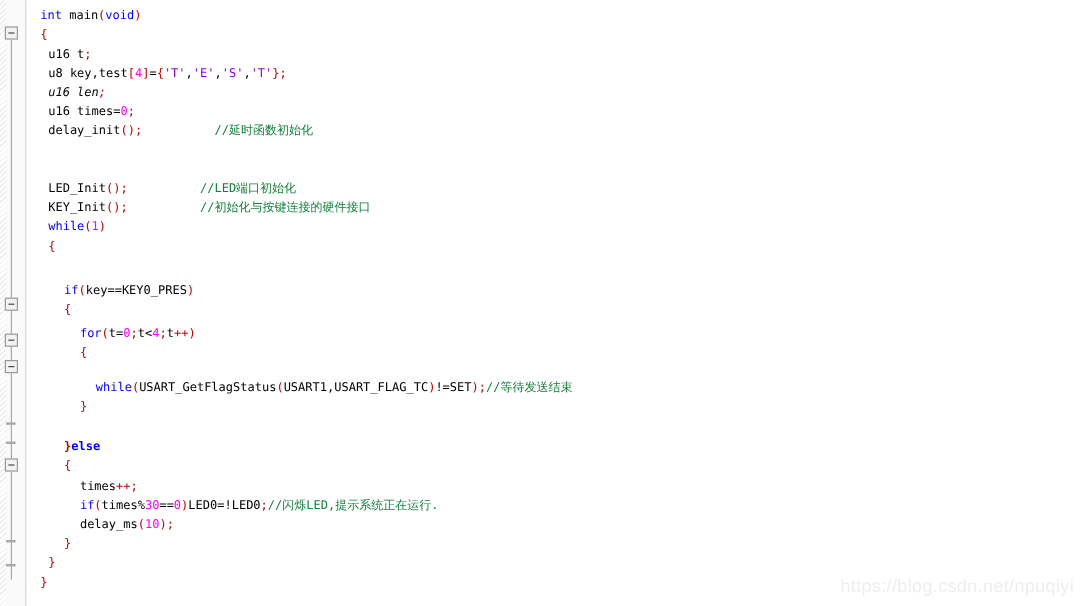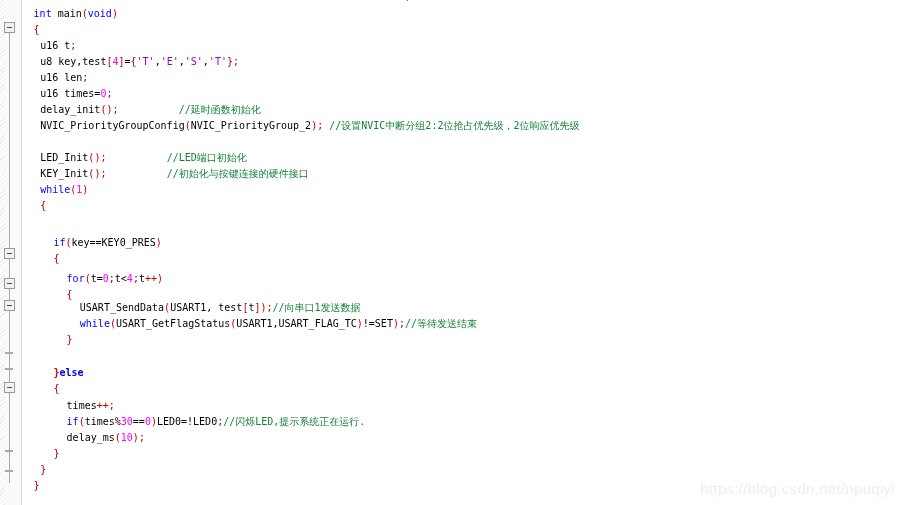--- a/index.html
+++ b/index.html
@@ -149,33 +149,31 @@
 
 <div id="editor-window">
 
   <div id="current-line-highlight" style="top: 348px;"></div>
 
   <div id="code-area">
       <div class="line" style="top: 6px; left: 12.6px;"><span class="tok-kw">int</span><span class="tok-plain"> main</span><span class="tok-punct">(</span><span class="tok-kw">void</span><span class="tok-punct">)</span></div>
       <div class="line" style="top: 22px; left: 12.6px;"><span class="tok-punct">{</span></div>
       <div class="line" style="top: 38px; left: 19.2px;"><span class="tok-plain">u16 t</span><span class="tok-punct">;</span></div>
       <div class="line" style="top: 54px; left: 19.2px;"><span class="tok-plain">u8 key,test</span><span class="tok-punct">[</span><span class="tok-num">4</span><span class="tok-punct">]</span><span class="tok-plain">=</span><span class="tok-punct">{</span><span class="tok-str">'T'</span><span class="tok-plain">,</span><span class="tok-str">'E'</span><span class="tok-plain">,</span><span class="tok-str">'S'</span><span class="tok-plain">,</span><span class="tok-str">'T'</span><span class="tok-punct">}</span><span class="tok-punct">;</span></div>
-      <div class="line" style="top: 70px; left: 19.2px;"><span class="tok-plain">u16 len</span><span class="tok-punct">;</span></div>
+      <div class="line" style="top: 70px; left: 19.2px; font-style: italic;"><span class="tok-plain">u16 len</span><span class="tok-punct">;</span></div>
       <div class="line" style="top: 86px; left: 19.2px;"><span class="tok-plain">u16 times=</span><span class="tok-num">0</span><span class="tok-punct">;</span></div>
       <div class="line" style="top: 102px; left: 19.2px;"><span class="tok-plain">delay_init</span><span class="tok-punct">()</span><span class="tok-punct">;</span><span class="tok-plain">          </span><span class="tok-comment">//延时函数初始化</span></div>
-      <div class="line" style="top: 118px; left: 19.2px;"><span class="tok-plain">NVIC_PriorityGroupConfig</span><span class="tok-punct">(</span><span class="tok-plain">NVIC_PriorityGroup_2</span><span class="tok-punct">)</span><span class="tok-punct">;</span><span class="tok-plain"> </span><span class="tok-comment">//设置NVIC中断分组2:2位抢占优先级，2位响应优先级</span></div>
       <div class="line" style="top: 150px; left: 19.2px;"><span class="tok-plain">LED_Init</span><span class="tok-punct">()</span><span class="tok-punct">;</span><span class="tok-plain">          </span><span class="tok-comment">//LED端口初始化</span></div>
       <div class="line" style="top: 166px; left: 19.2px;"><span class="tok-plain">KEY_Init</span><span class="tok-punct">()</span><span class="tok-punct">;</span><span class="tok-plain">          </span><span class="tok-comment">//初始化与按键连接的硬件接口</span></div>
       <div class="line" style="top: 182px; left: 19.2px;"><span class="tok-kw">while</span><span class="tok-punct">(</span><span class="tok-num">1</span><span class="tok-punct">)</span></div>
       <div class="line" style="top: 198px; left: 19.2px;"><span class="tok-punct">{</span></div>
       <div class="line" style="top: 235px; left: 32.4px;"><span class="tok-kw">if</span><span class="tok-punct">(</span><span class="tok-plain">key==KEY0_PRES</span><span class="tok-punct">)</span></div>
       <div class="line" style="top: 251px; left: 32.4px;"><span class="tok-punct">{</span></div>
       <div class="line" style="top: 271px; left: 45.6px;"><span class="tok-kw">for</span><span class="tok-punct">(</span><span class="tok-plain">t=</span><span class="tok-num">0</span><span class="tok-punct">;</span><span class="tok-plain">t&lt;</span><span class="tok-num">4</span><span class="tok-punct">;</span><span class="tok-plain">t</span><span class="tok-punct">++</span><span class="tok-punct">)</span></div>
       <div class="line" style="top: 287px; left: 45.6px;"><span class="tok-punct">{</span></div>
-      <div class="line" style="top: 300px; left: 58.8px;"><span class="tok-plain">USART_SendData</span><span class="tok-punct">(</span><span class="tok-plain">USART1, test</span><span class="tok-punct">[</span><span class="tok-plain">t</span><span class="tok-punct">]</span><span class="tok-punct">)</span><span class="tok-punct">;</span><span class="tok-comment">//向串口1发送数据</span></div>
       <div class="line" style="top: 316px; left: 58.8px;"><span class="tok-kw">while</span><span class="tok-punct">(</span><span class="tok-plain">USART_GetFlagStatus</span><span class="tok-punct">(</span><span class="tok-plain">USART1,USART_FLAG_TC</span><span class="tok-punct">)</span><span class="tok-plain">!=SET</span><span class="tok-punct">)</span><span class="tok-punct">;</span><span class="tok-comment">//等待发送结束</span></div>
       <div class="line" style="top: 332px; left: 45.6px;"><span class="tok-punct">}</span></div>
       <div class="line" style="top: 348px; left: 32.4px;"></div>
       <div class="line" style="top: 365px; left: 32.4px; font-weight: bold;"><span class="tok-punct">}</span><span class="tok-kw">else</span></div>
       <div class="line" style="top: 381px; left: 32.4px;"><span class="tok-punct">{</span></div>
       <div class="line" style="top: 398px; left: 45.6px;"><span class="tok-plain">times</span><span class="tok-punct">++</span><span class="tok-punct">;</span></div>
       <div class="line" style="top: 414px; left: 45.6px;"><span class="tok-kw">if</span><span class="tok-punct">(</span><span class="tok-plain">times%</span><span class="tok-num">30</span><span class="tok-plain">==</span><span class="tok-num">0</span><span class="tok-punct">)</span><span class="tok-plain">LED0=!LED0</span><span class="tok-punct">;</span><span class="tok-comment">//闪烁LED,提示系统正在运行.</span></div>
       <div class="line" style="top: 430px; left: 45.6px;"><span class="tok-plain">delay_ms</span><span class="tok-punct">(</span><span class="tok-num">10</span><span class="tok-punct">)</span><span class="tok-punct">;</span></div>
       <div class="line" style="top: 446px; left: 32.4px;"><span class="tok-punct">}</span></div>
       <div class="line" style="top: 462px; left: 19.2px;"><span class="tok-punct">}</span></div>

